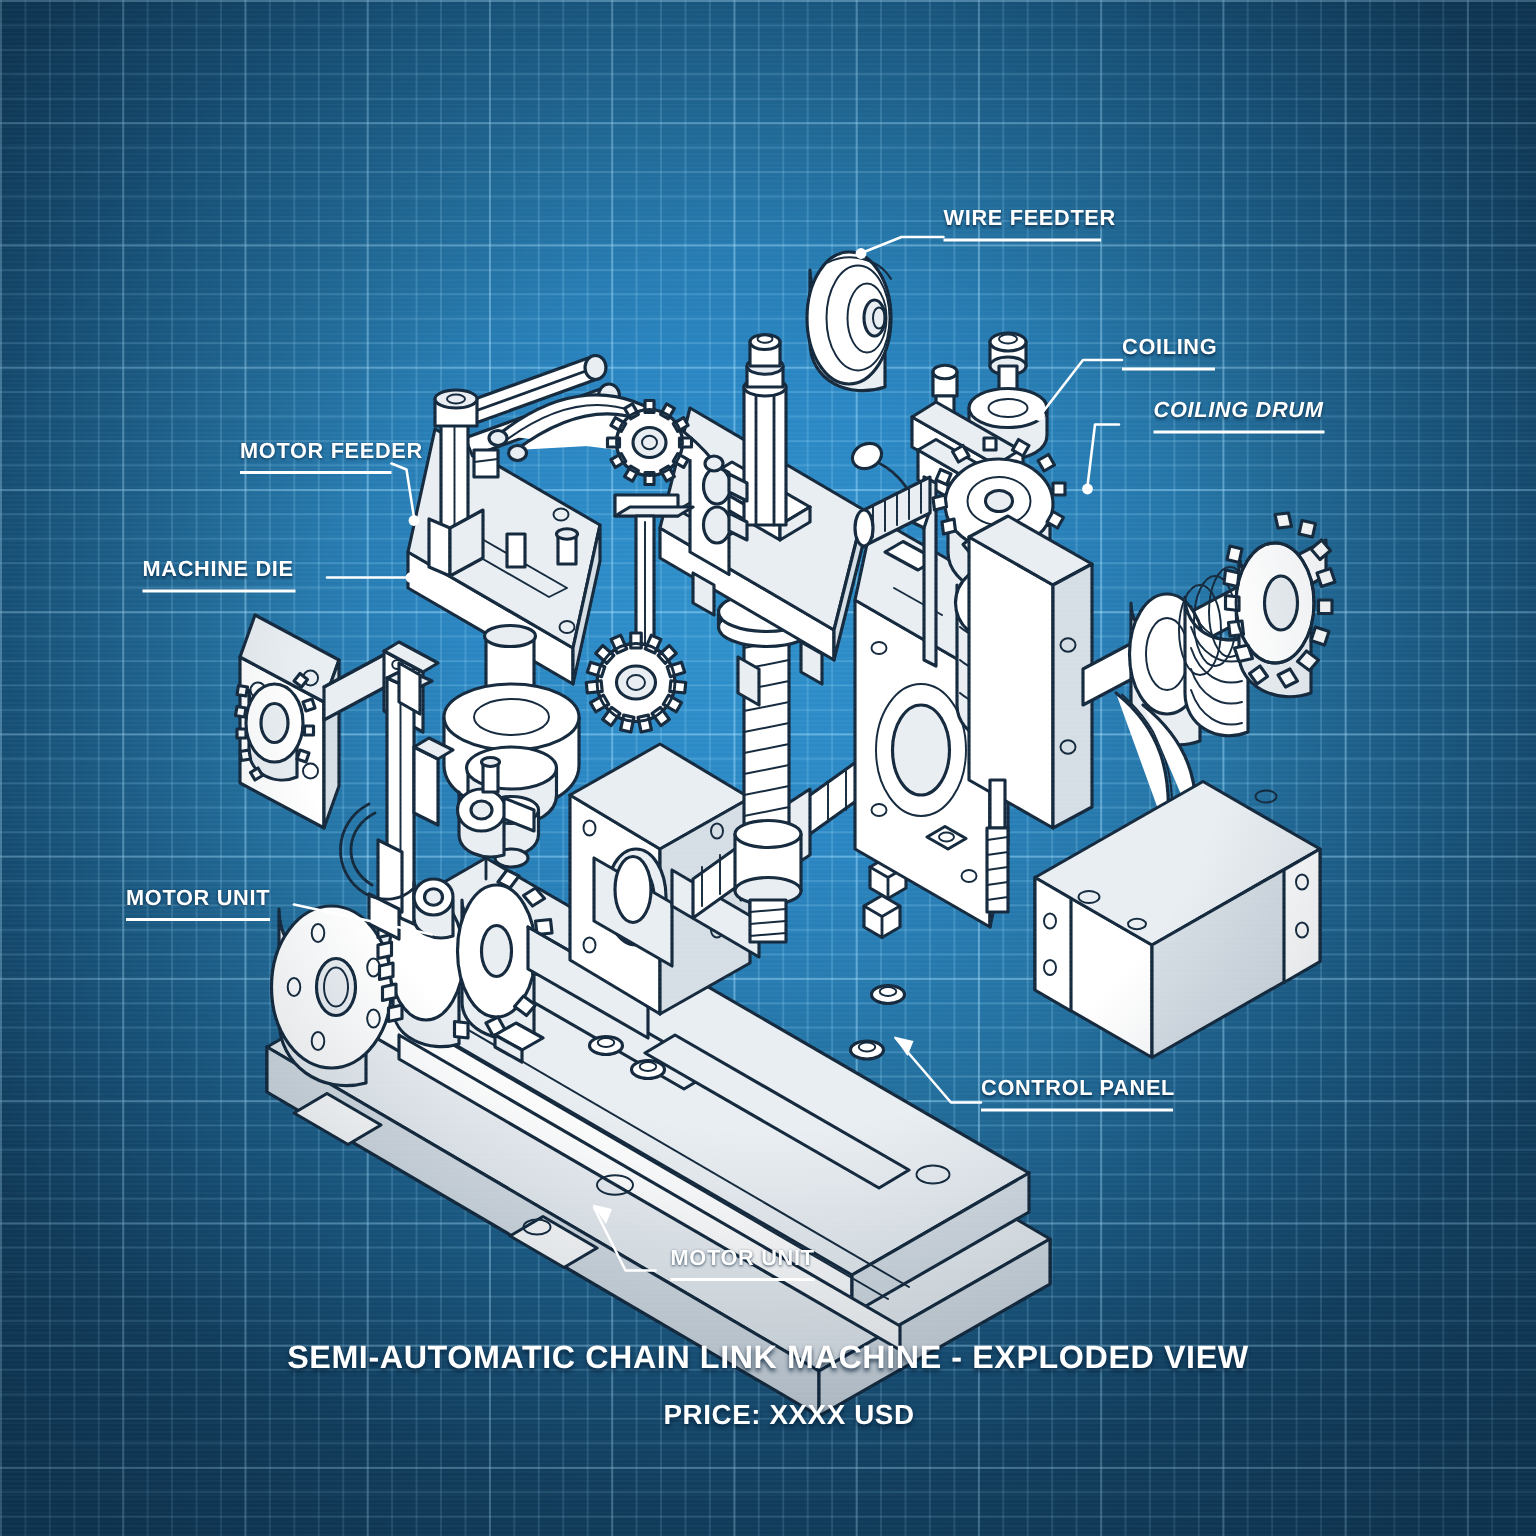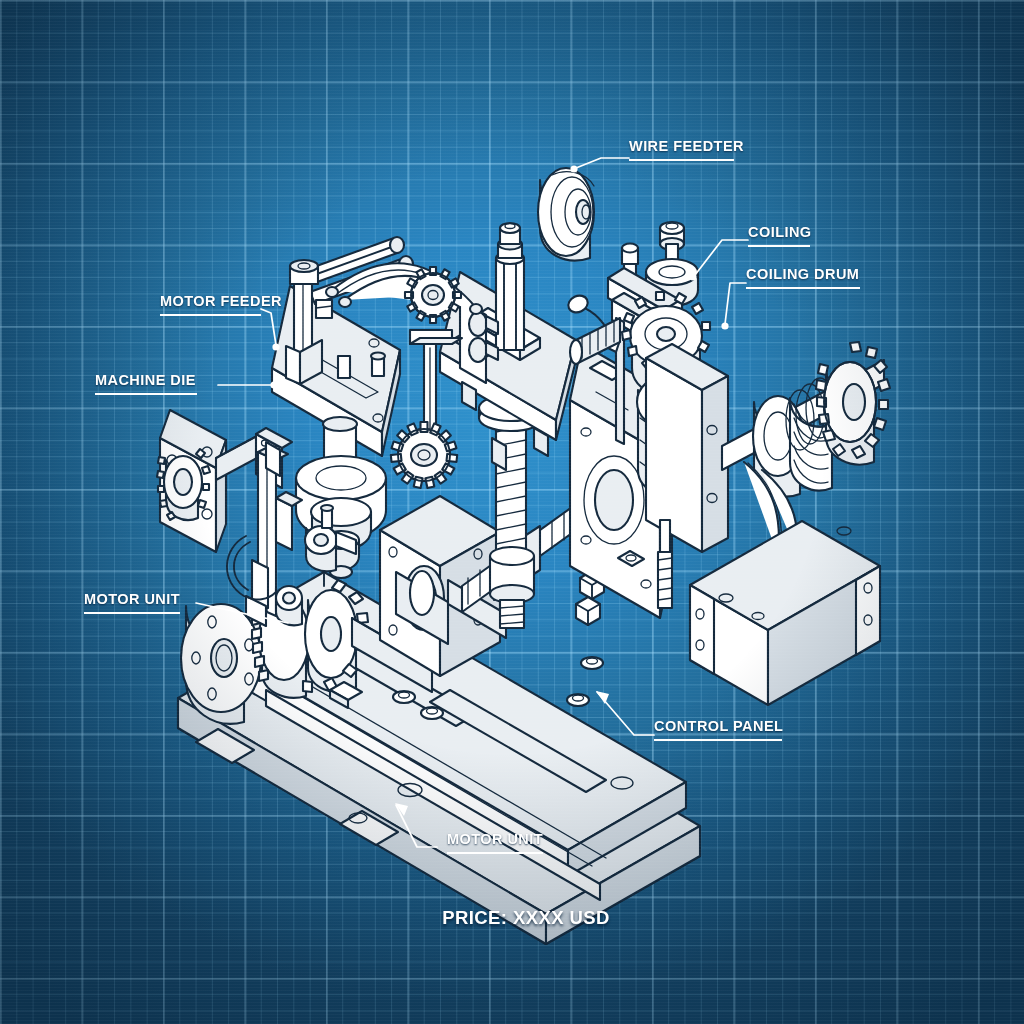--- a/index.html
+++ b/index.html
@@ -656,25 +656,26 @@
       <path d="M 196,603 L 288,623" fill="none" stroke="#ffffff" stroke-width="1.7" stroke-linecap="round" stroke-linejoin="round"></path>
       <path d="M 654,735 L 634,735 L 597,692" fill="none" stroke="#ffffff" stroke-width="1.7" stroke-linecap="round" stroke-linejoin="round"></path>
       <path d="M596,691 l13,3 l-4,10 Z" fill="#ffffff"></path>
       <path d="M 437,847 L 417,847 L 396,805" fill="none" stroke="#ffffff" stroke-width="1.7" stroke-linecap="round" stroke-linejoin="round"></path>
       <path d="M395,803 l13,3 l-4,10 Z" fill="#ffffff"></path>
     </svg>
 
   <div id="labels">
       <div class="label" style="left: 629px; top: 138px; width: 105px;">WIRE FEEDTER</div>
       <div class="label" style="left: 748px; top: 224px; width: 62px;">COILING</div>
-      <div class="label" style="left: 746px; top: 266px; width: 114px;">COILING DRUM</div>
+      <div class="label" style="left: 769px; top: 266px; width: 114px; font-style: italic;">COILING DRUM</div>
       <div class="label" style="left: 160px; top: 293px; width: 101px;">MOTOR FEEDER</div>
       <div class="label" style="left: 95px; top: 372px; width: 102px;">MACHINE DIE</div>
       <div class="label" style="left: 84px; top: 591px; width: 96px;">MOTOR UNIT</div>
       <div class="label" style="left: 654px; top: 718px; width: 128px;">CONTROL PANEL</div>
       <div class="label" style="left: 447px; top: 831px; width: 96px;">MOTOR UNIT</div>
     </div>
 
   <div class="title-block" style="top:893px;">
+    <div class="t1">SEMI-AUTOMATIC CHAIN LINK MACHINE - EXPLODED VIEW</div>
     <div class="t2">PRICE: XXXX USD</div>
   </div>
 
 </div>
 
 </body></html>

